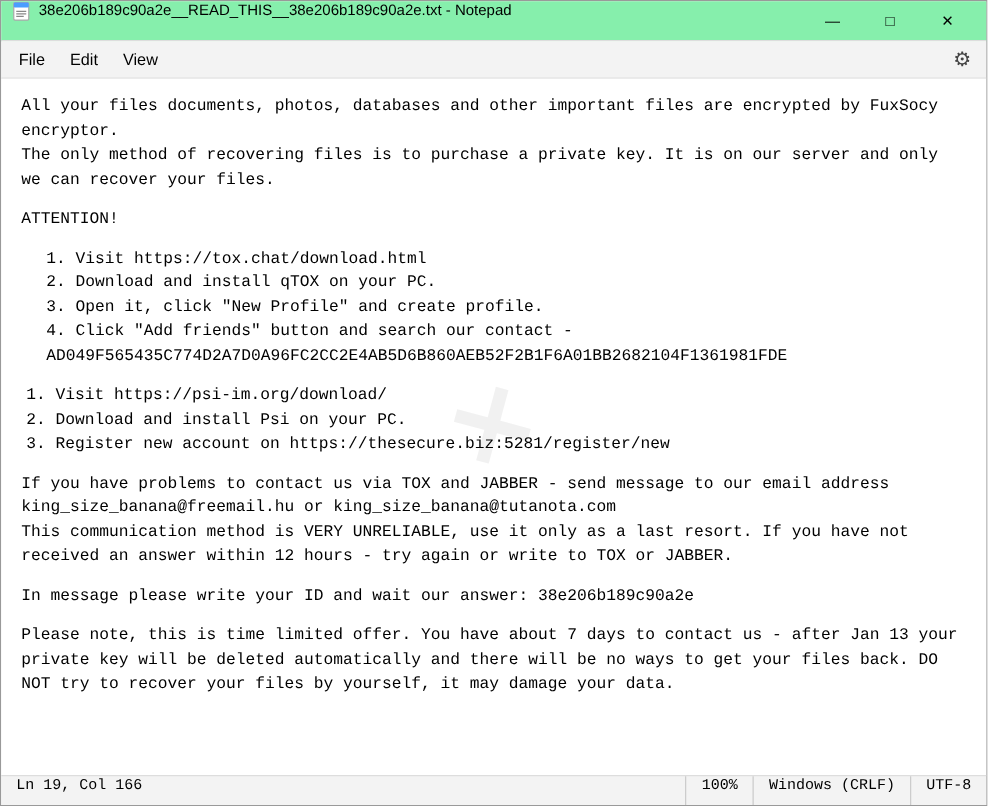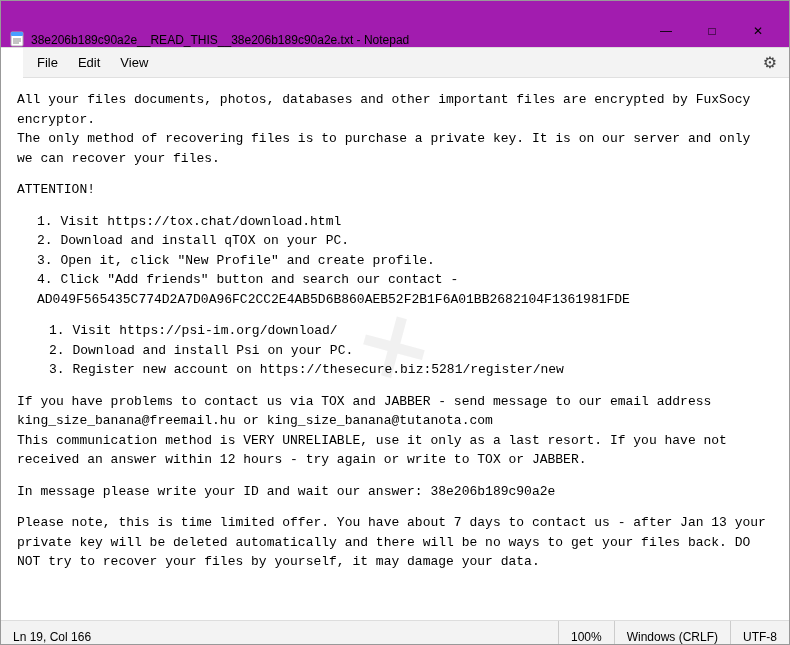--- a/index.html
+++ b/index.html
@@ -15,24 +15,24 @@
     .window {
       width: 790px;
       height: 645px;
       background: #fff;
       display: flex;
       flex-direction: column;
       border: 1px solid #999;
     }
 
     .title-bar {
-      background: #a21caf;
-      height: 47px;
-      display: flex;
-      align-items: flex-end;
+      background: #86efac;
+      height: 32px;
+      display: flex;
+      align-items: flex-start;
       padding: 0 8px;
       border-bottom: 1px solid #ddd;
       user-select: none;
     }
 
     .title-bar-icon {
       width: 16px;
       height: 16px;
       margin-right: 6px;
       display: flex;
@@ -69,21 +69,20 @@
       border: none;
     }
 
     .menu-bar {
       background: #f3f3f3;
       height: 30px;
       display: flex;
       align-items: center;
       padding: 0 4px;
       border-bottom: 1px solid #e0e0e0;
-      margin-left: 22px;
     }
 
     .menu-item {
       padding: 4px 10px;
       font-size: 13px;
       color: #000;
       cursor: pointer;
       border-radius: 3px;
     }
 
@@ -134,21 +133,22 @@
       border-top: 1px solid #ddd;
       font-size: 12px;
       color: #000;
     }
 
     .status-segment {
       padding: 0 12px;
       border-right: 1px solid #ccc;
       height: 100%;
       display: flex;
-      align-items: flex-end;
+      align-items: flex-start;
+      font-family: Liberation Mono, monospace;
     }
 
     .status-segment:last-child {
       border-right: none;
     }
 
     .status-segment:first-child {
       flex: 1;
     }
   </style>
@@ -195,21 +195,21 @@
       <p style="margin-bottom:12px;">ATTENTION!</p>
 
       <div style="margin-left:20px; margin-bottom:12px;font-family:Liberation Mono, monospace;">
         <p>1. Visit https://tox.chat/download.html</p>
         <p>2. Download and install qTOX on your PC.</p>
         <p>3. Open it, click "New Profile" and create profile.</p>
         <p style="white-space:pre-wrap;">4. Click "Add friends" button and search our contact -
 AD049F565435C774D2A7D0A96FC2CC2E4AB5D6B860AEB52F2B1F6A01BB2682104F1361981FDE</p>
       </div>
 
-      <div style="margin-left:32px; margin-bottom:12px;">
+      <div style="margin-left:4px; margin-bottom:12px;">
         <p>1. Visit https://psi-im.org/download/</p>
         <p>2. Download and install Psi on your PC.</p>
         <p>3. Register new account on https://thesecure.biz:5281/register/new</p>
       </div>
 
       <p style="margin-bottom:12px; white-space:pre-wrap;">If you have problems to contact us via TOX and JABBER - send message to our email address
 king_size_banana@freemail.hu or king_size_banana@tutanota.com
 This communication method is VERY UNRELIABLE, use it only as a last resort. If you have not
 received an answer within 12 hours - try again or write to TOX or JABBER.</p>
 

